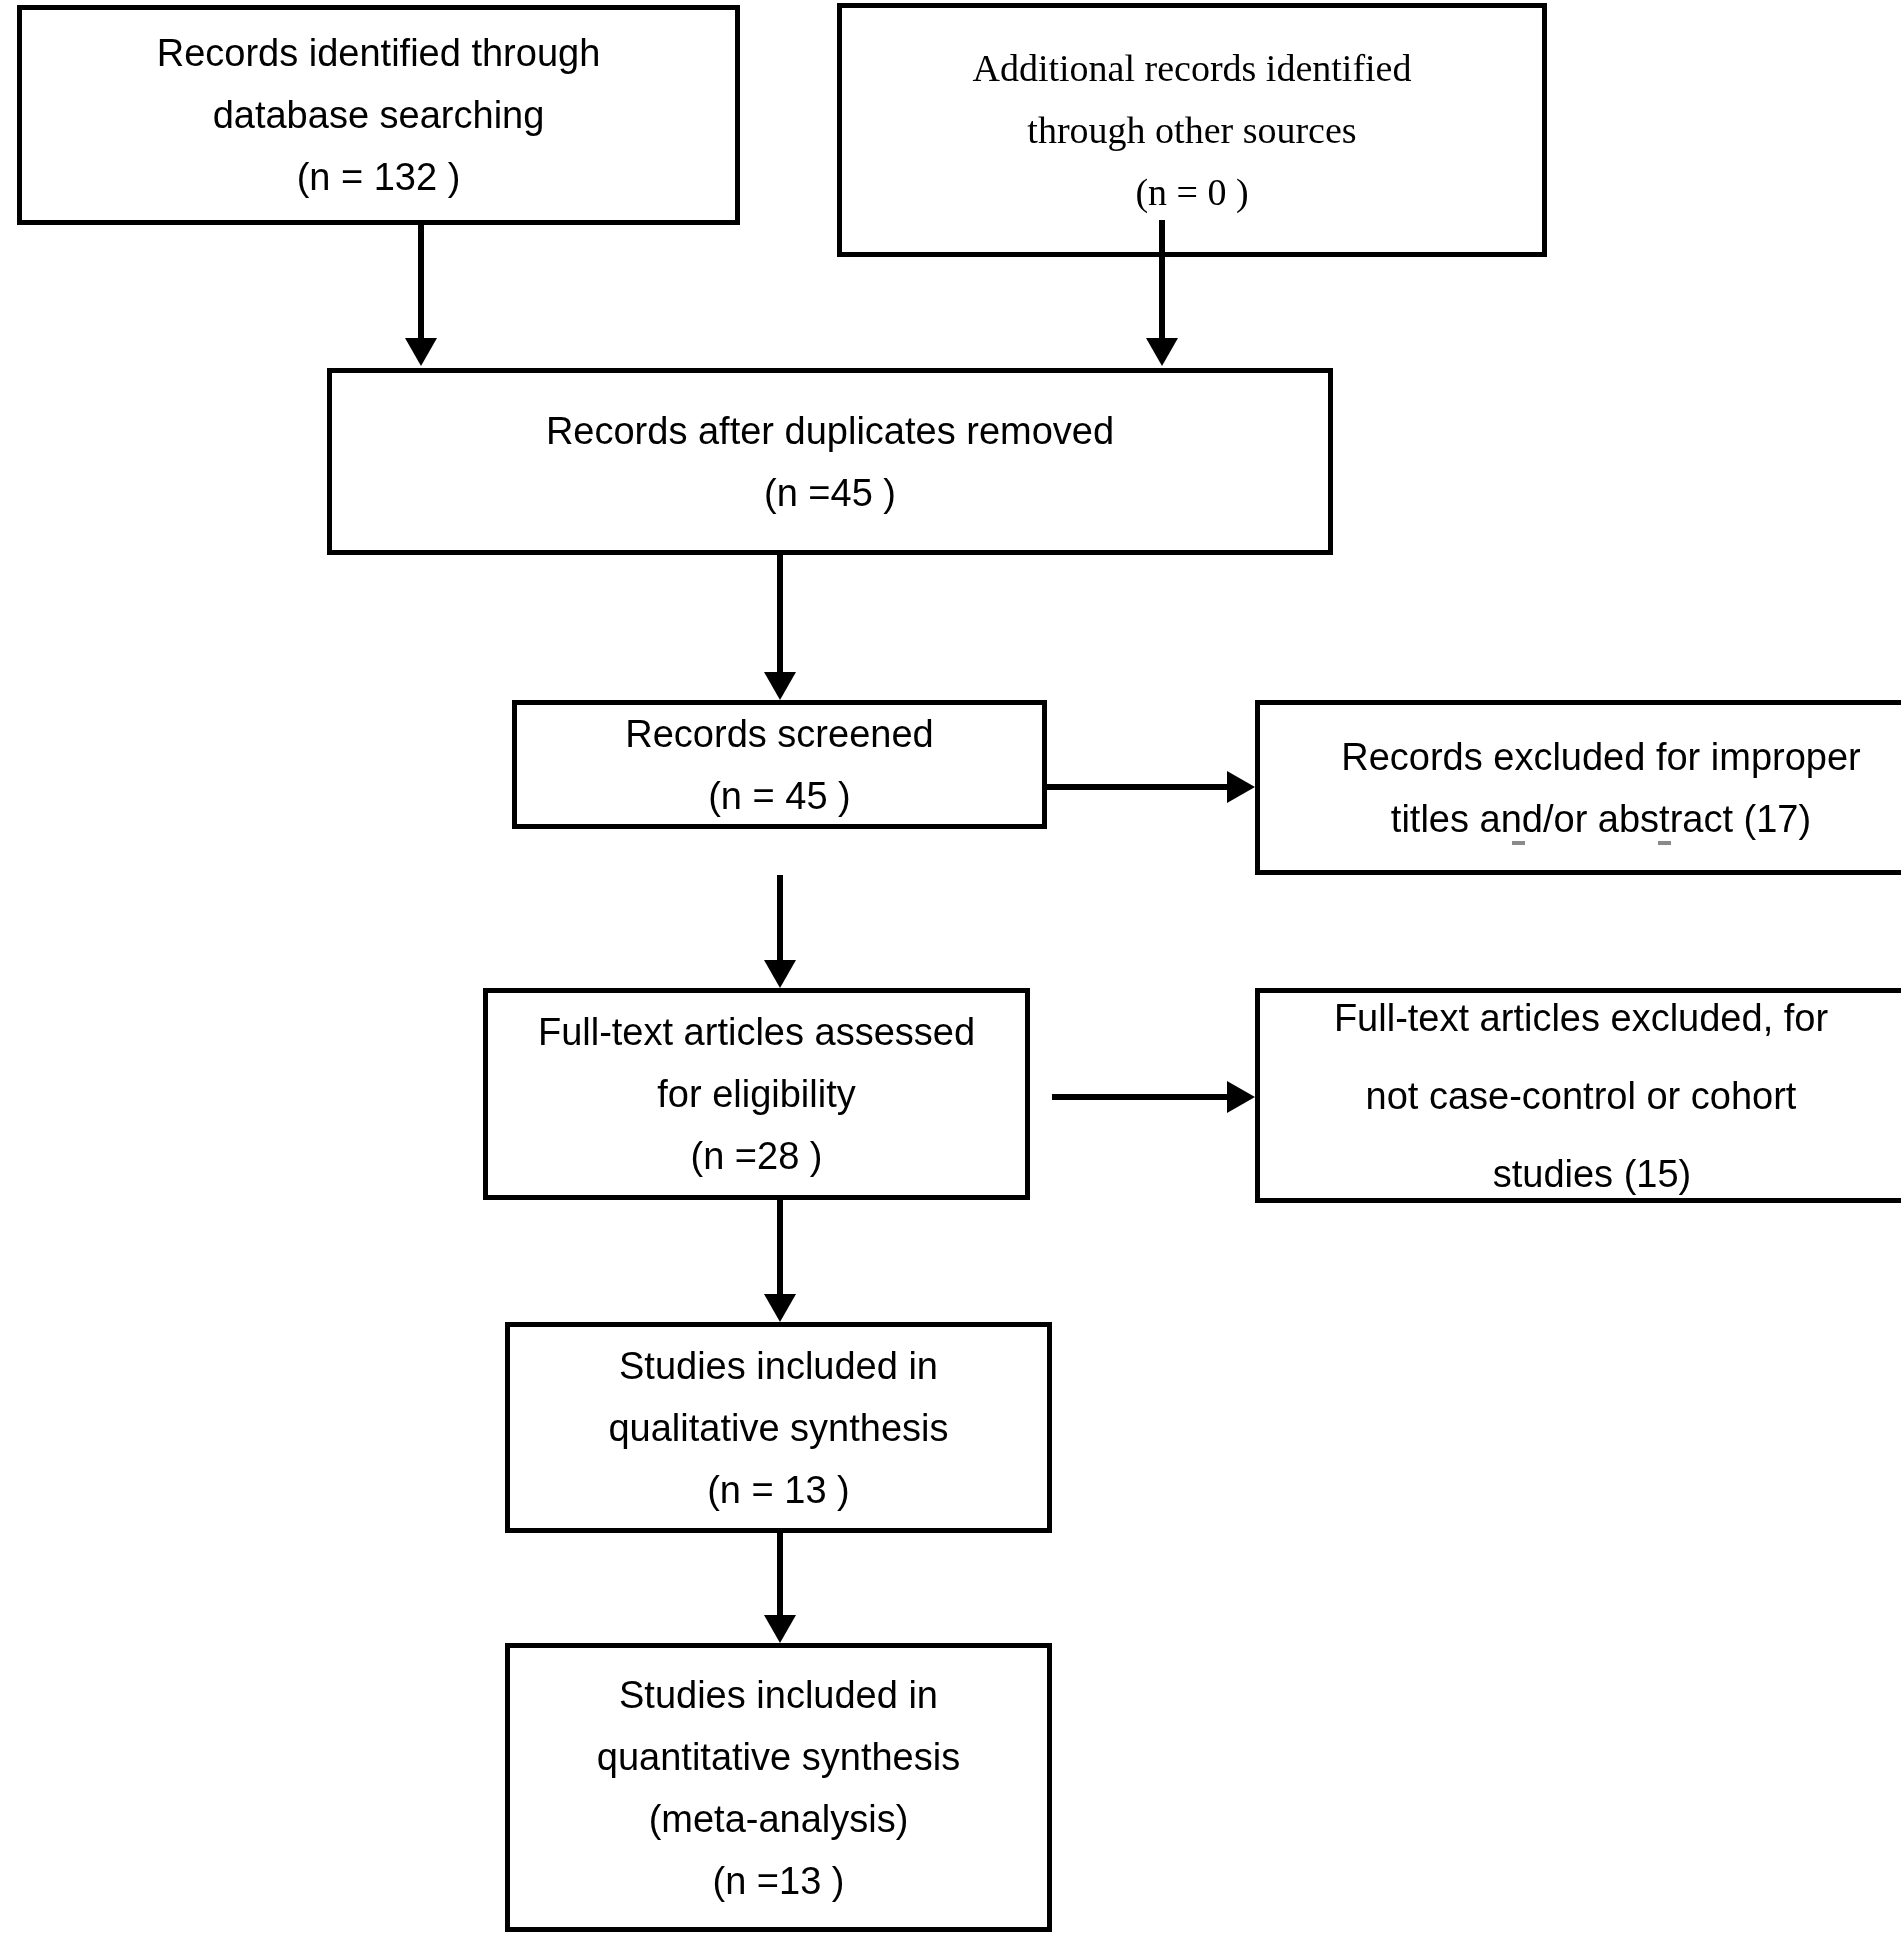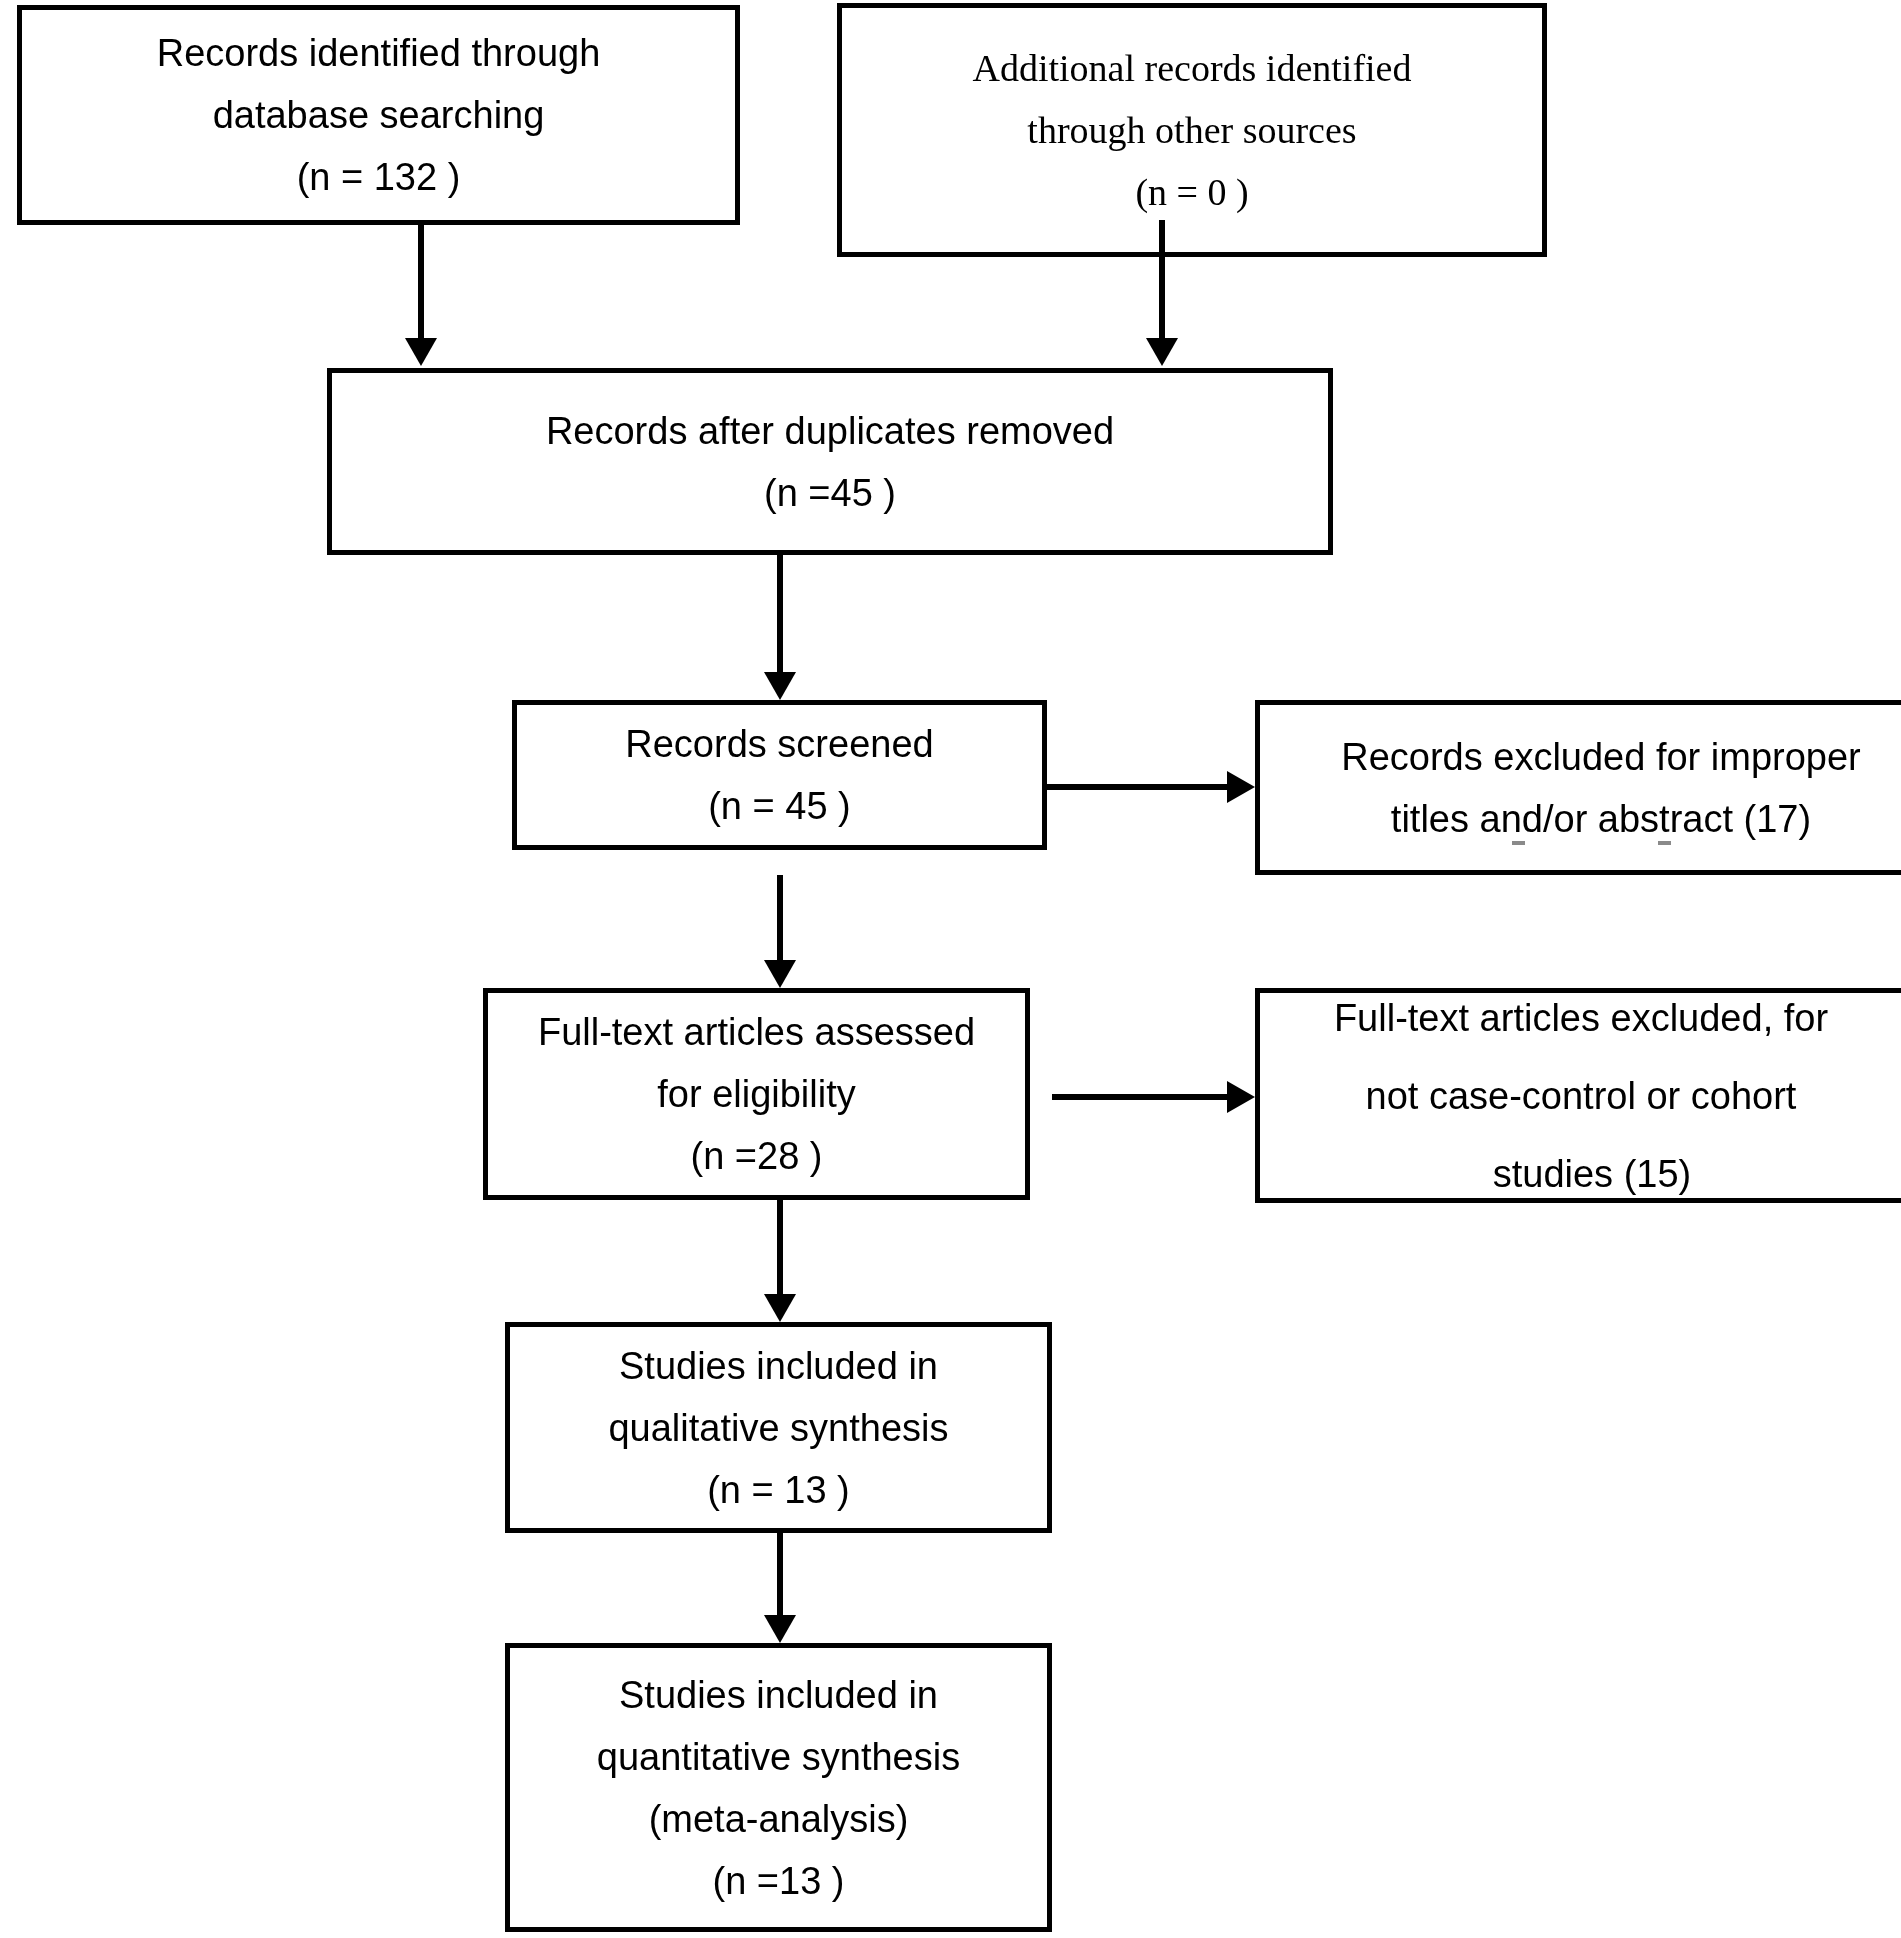--- a/index.html
+++ b/index.html
@@ -72,21 +72,21 @@
     <div class="bline">Additional records identified</div>
     <div class="bline">through other sources</div>
     <div class="bline">(n = 0 )</div>
   </div>
 
   <div class="box" style="left:315px; top:368px; width:1006px; height:187px;">
     <div class="bline">Records after duplicates removed</div>
     <div class="bline">(n =45 )</div>
   </div>
 
-  <div class="box" style="left:500px; top:700px; width:535px; height:150px;">
+  <div class="box" style="left:500px; top:700px; width:535px; height:129px;">
     <div class="bline">Records screened</div>
     <div class="bline">(n = 45 )</div>
   </div>
 
   <div class="box" style="left:1243px; top:700px; width:652px; height:175px;padding-left:40px;">
     <div class="bline">Records excluded for improper</div>
     <div class="bline">titles and/or abstract (17)</div>
   </div>
   <div class="mark" style="left:1500px; top:841px;"></div>
   <div class="mark" style="left:1646px; top:841px;"></div>

